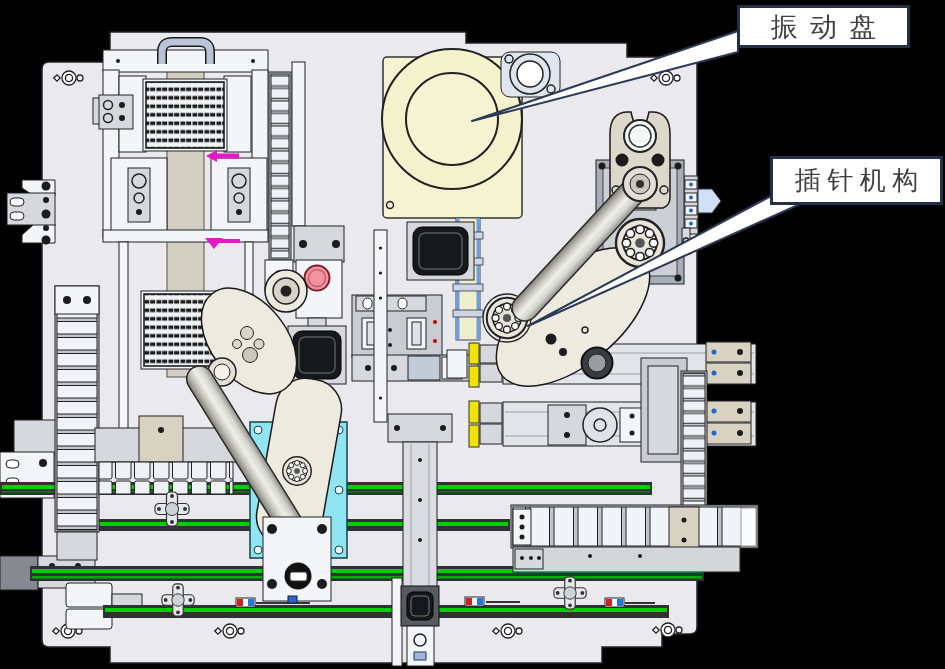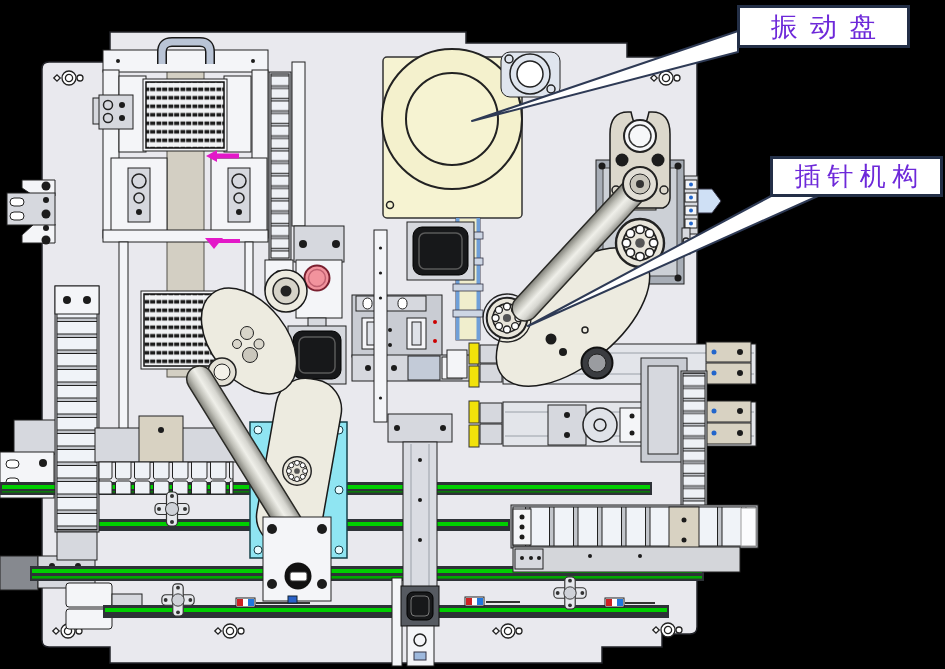--- a/index.html
+++ b/index.html
@@ -2,21 +2,21 @@
 <html><head>
 <meta charset="utf-8">
 <style>
   html,body{margin:0;padding:0;background:#000;}
   #stage{position:relative;width:945px;height:669px;background:#000;overflow:hidden;
          font-family:"Liberation Sans",sans-serif;}
   #stage svg{position:absolute;left:0;top:0;}
   .callout{position:absolute;background:#fff;border:3px solid #232f47;
            display:flex;align-items:center;justify-content:center;
            font-family:"Liberation Serif","DejaVu Serif",serif;
-           font-size:27px;color:#6d28d9;letter-spacing:.45em;text-indent:.45em;
+           font-size:27px;color:#404040;letter-spacing:.45em;text-indent:.45em;
            box-sizing:border-box;z-index:5;}
   
   .plate{fill:#e9e9ee;stroke:#23242a;stroke-width:1.5;}
   .wht{fill:#f4f5f8;stroke:#222;stroke-width:1;}
   .gry{fill:#d6d8de;stroke:#222;stroke-width:1;}
   .mgr{fill:#c2c5cb;stroke:#222;stroke-width:1;}
   .dgr{fill:#a7adb6;stroke:#222;stroke-width:1;}
   .tan{fill:#d8d2c2;stroke:#222;stroke-width:1;}
   .crm{fill:#edebe0;stroke:#1a1a1a;stroke-width:1.5;}
   .blk{fill:#17181a;stroke:#000;stroke-width:1;}
@@ -493,16 +493,16 @@
     <circle cx="640" cy="184" r="4" fill="#333"></circle>
   </g>
 
   <polygon points="472,121 738,31 738,52" fill="#ffffff" stroke="#2e3a55" stroke-width="2" stroke-linejoin="round"></polygon>
   <polygon points="528,326 771,196 818,196" fill="#ffffff" stroke="#2e3a55" stroke-width="2" stroke-linejoin="round"></polygon>
 </svg>
 
 <div class="callout" style="left:737px;top:5px;width:173px;height:43px;">
   <span>振动盘</span>
 </div>
-<div class="callout" style="left:770px;top:156px;width:173px;height:41px;font-size:26px;letter-spacing:.25em;text-indent:.25em;">
+<div class="callout" style="left:770px;top:156px;width:173px;height:49px;font-size:26px;letter-spacing:.25em;text-indent:.25em;">
   <span>插针机构</span>
 </div>
 </div>
 
 </body></html>

